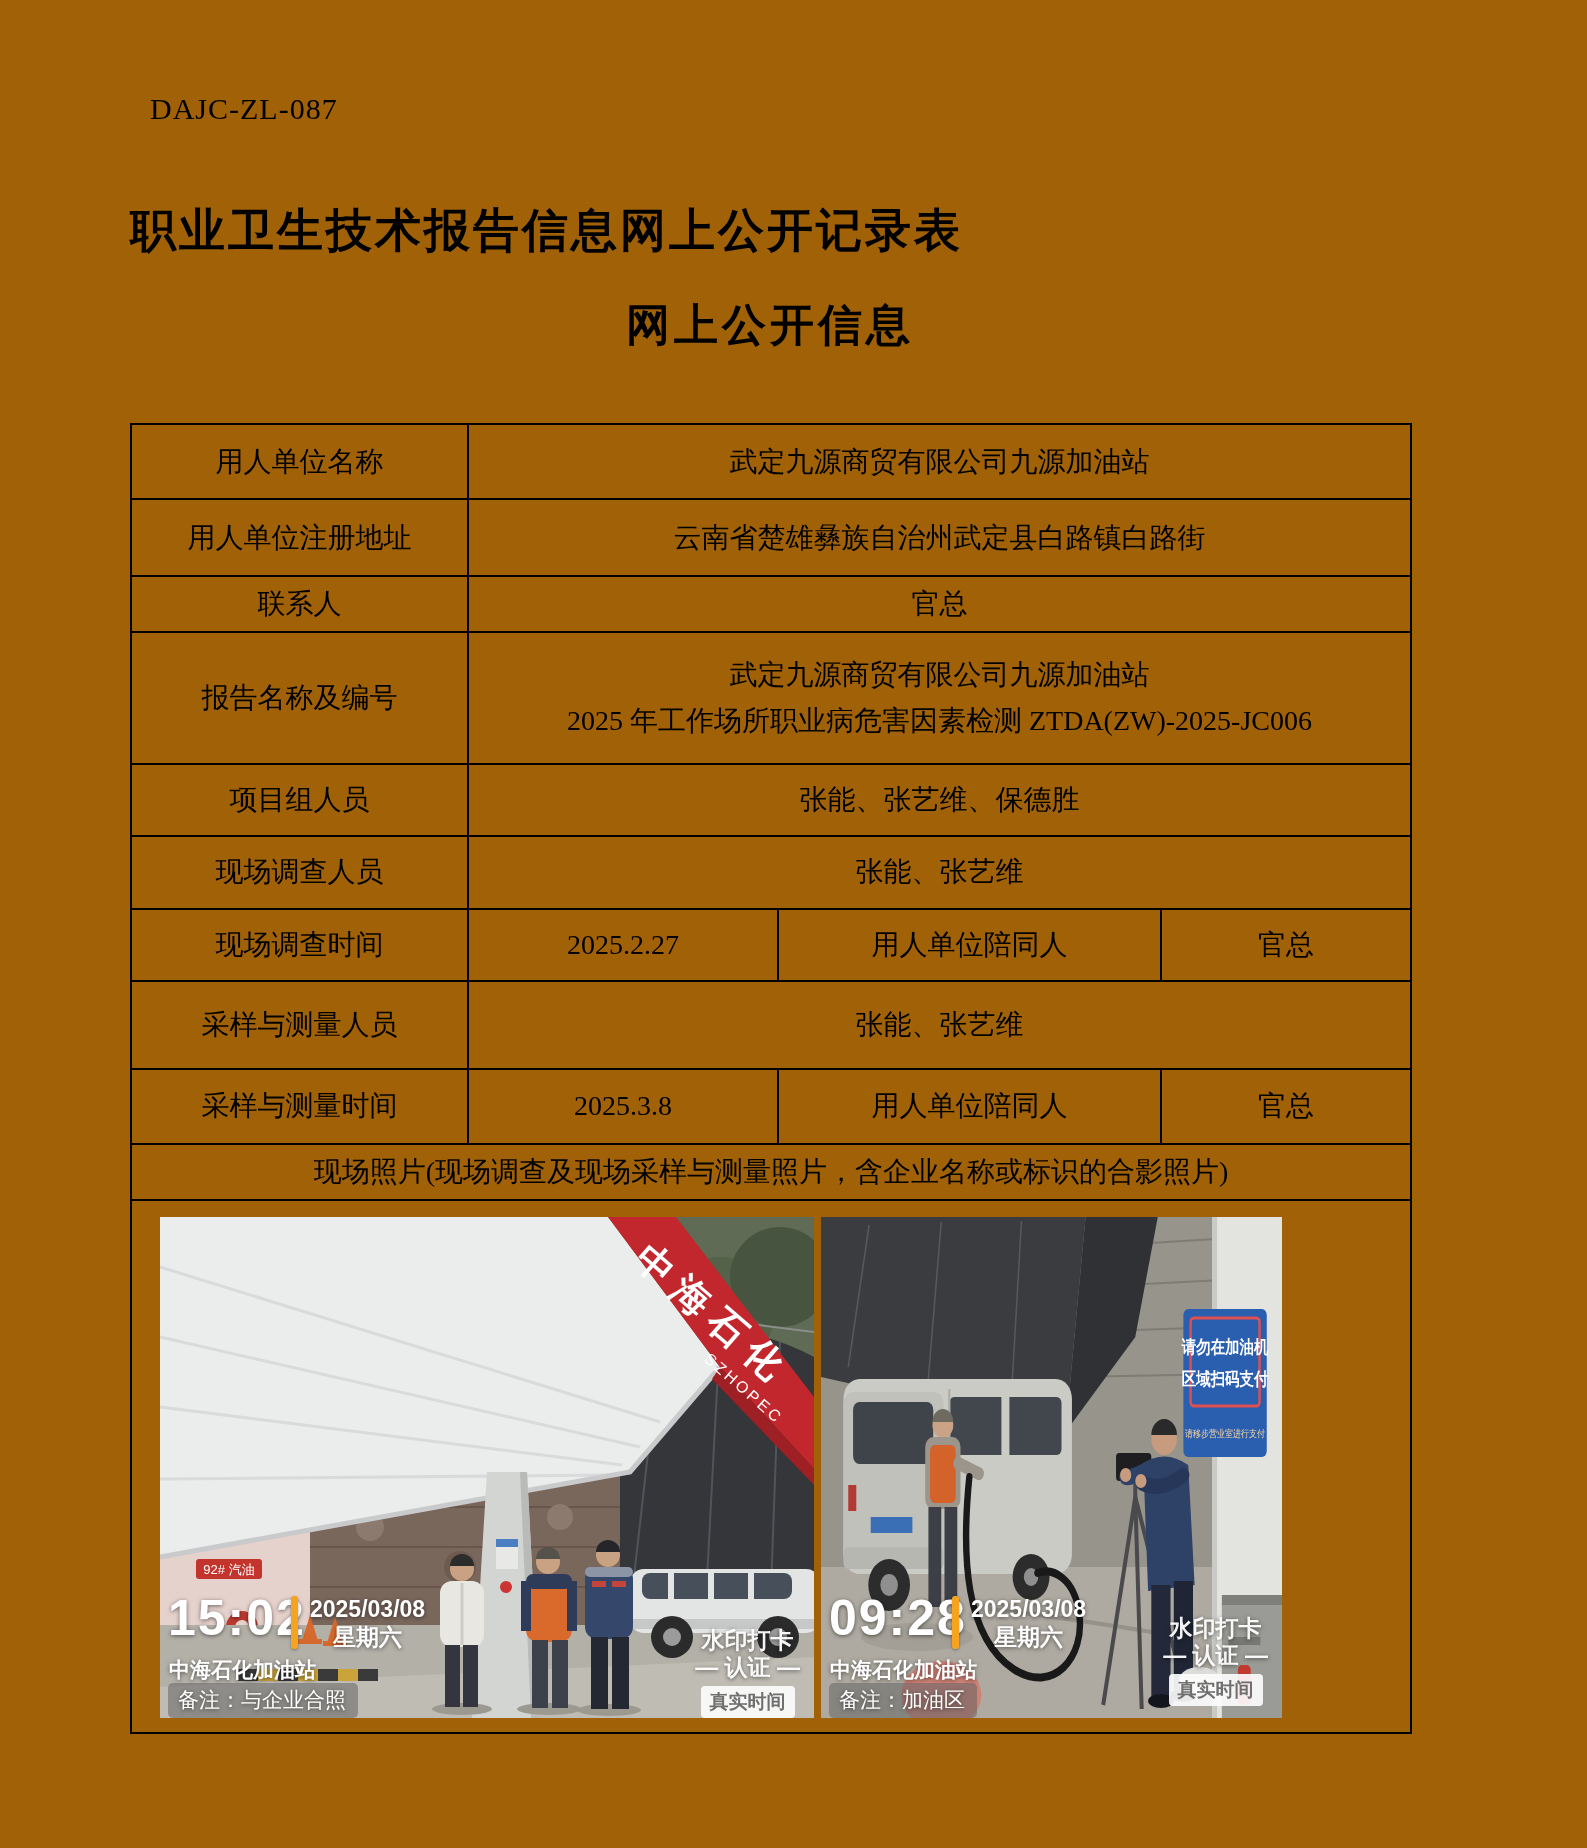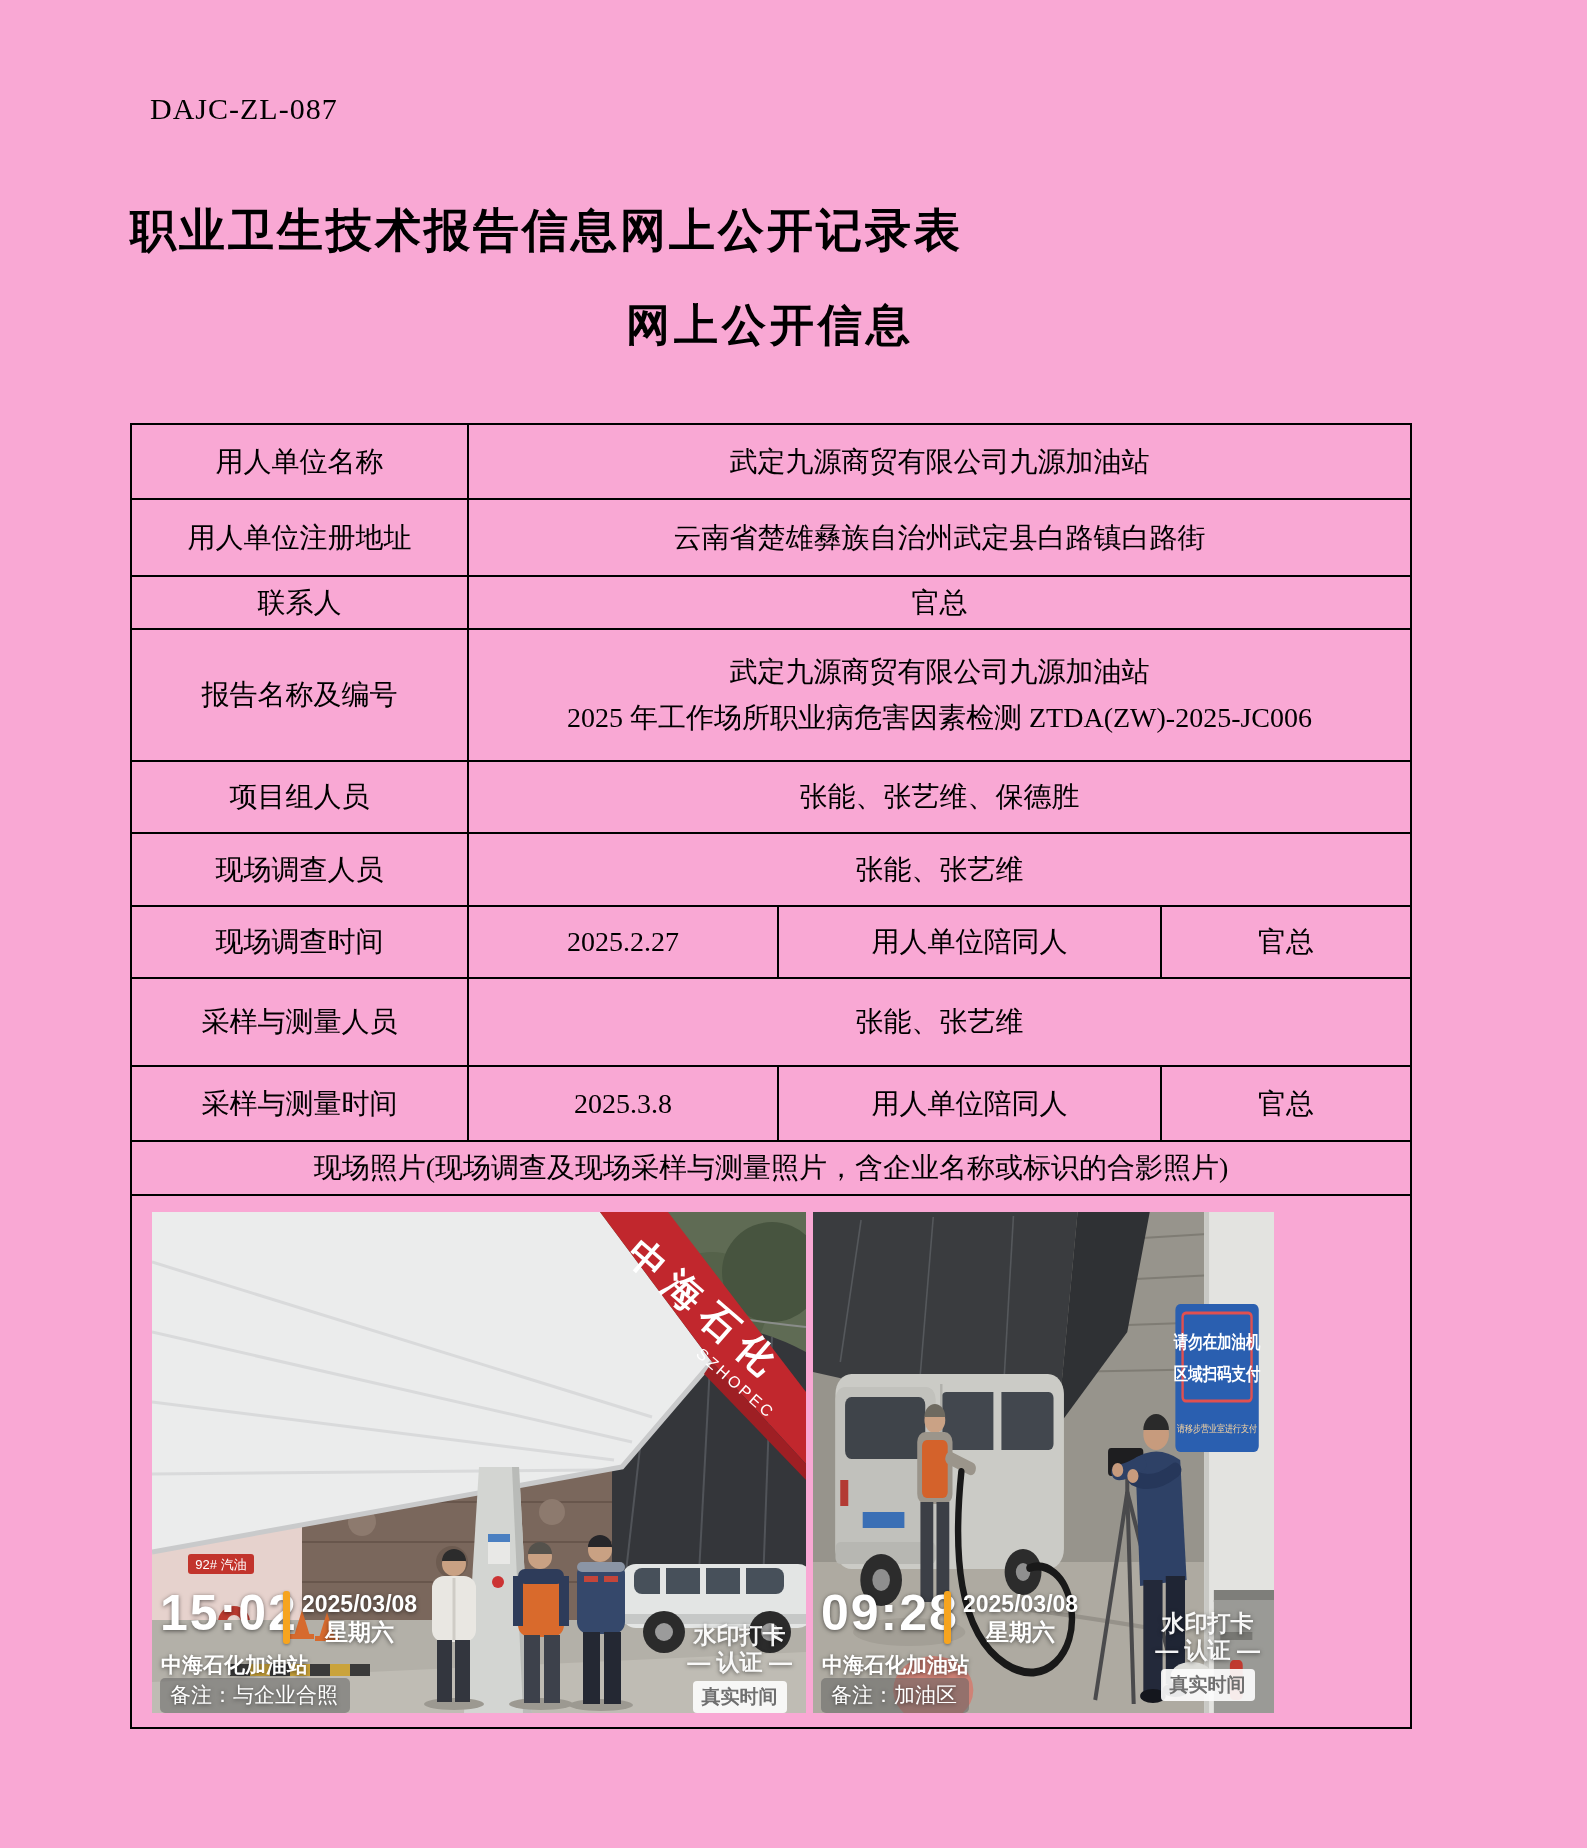--- a/index.html
+++ b/index.html
@@ -1,29 +1,29 @@
 <!DOCTYPE html>
 <html><head>
 <meta charset="utf-8">
 <style>
   html,body{margin:0;padding:0;background:#ffffff;}
   body{width:1587px;height:1848px;overflow:hidden;
        font-family:"Liberation Serif","DejaVu Serif",serif;color:#000;}
-  .page{position:relative;width:1587px;height:1848px;background:#f9a8d4;}
+  .page{position:relative;width:1587px;height:1848px;background:#a16207;}
 
   .doc-code{position:absolute;left:150px;top:92px;font-size:30px;letter-spacing:1px;}
   .doc-title{position:absolute;left:130px;top:200px;width:1280px;margin:0;text-align:left;
              font-size:46px;font-weight:bold;letter-spacing:3px;}
   .doc-subtitle{position:absolute;left:130px;top:296px;width:1280px;margin:0;text-align:center;
              font-size:44px;font-weight:bold;letter-spacing:4px;}
 
   table.record{position:absolute;left:130px;top:423px;width:1280px;border-collapse:collapse;
              table-layout:fixed;}
   table.record td{border:2px solid #000;text-align:center;vertical-align:middle;
-             font-size:28px;padding:0;line-height:1.35;overflow:hidden;}
+             font-size:28px;padding:8px;line-height:1.35;overflow:hidden;}
   td.caption-cell{text-align:left;padding-left:4px;}
   td.photos-cell{vertical-align:top;padding:0;}
   .two-line div{line-height:46px;}
   .photos{display:flex;gap:7px;margin:2px 0 0 20px;}
 
   .photo{position:relative;overflow:hidden;background:#9a9a96;}
   .photo-left{width:654px;height:501px;}
   .photo-right{width:461px;height:501px;}
   .photo svg{position:absolute;left:0;top:0;width:100%;height:100%;display:block;
              font-family:"Liberation Sans",sans-serif;}

